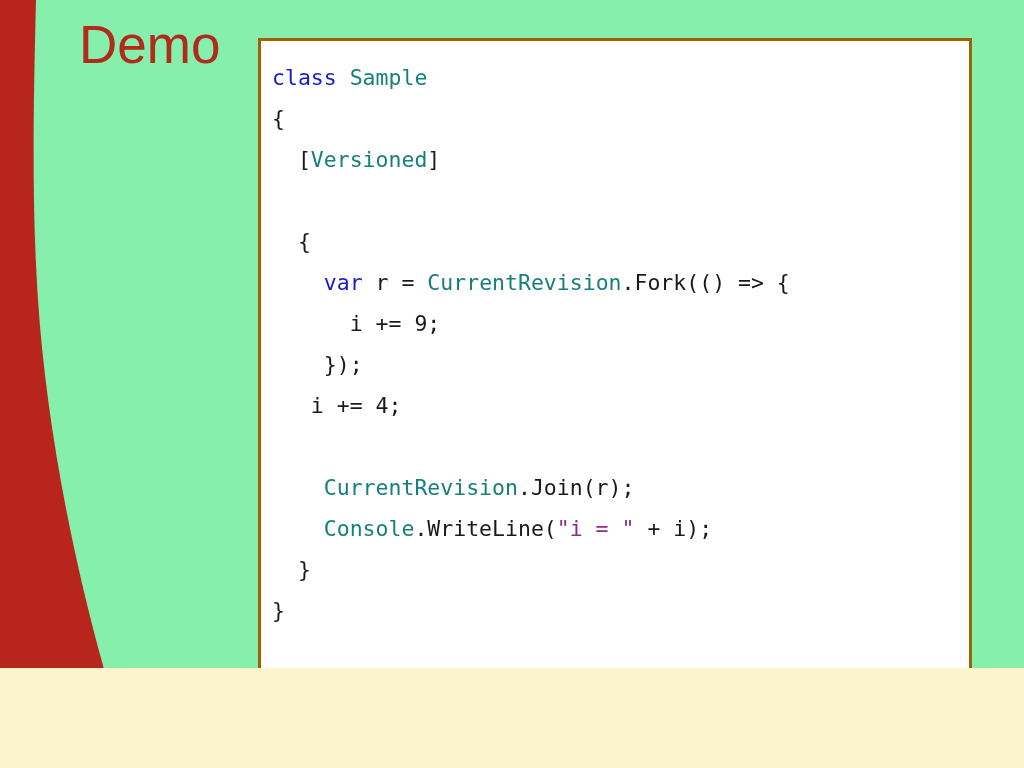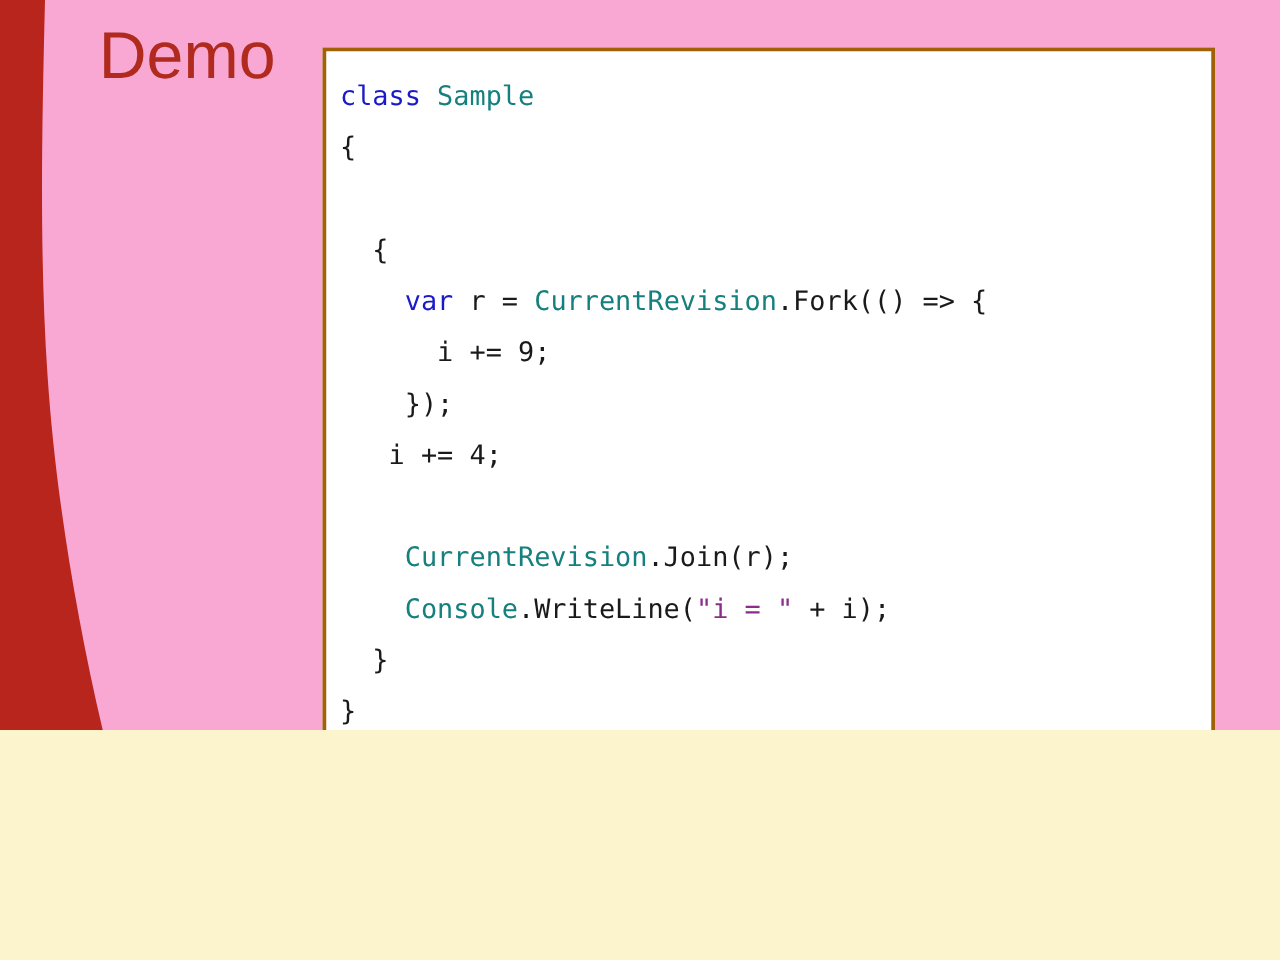--- a/index.html
+++ b/index.html
@@ -10,22 +10,22 @@
   body {
     width: 1024px;
     height: 768px;
     overflow: hidden;
     background: #FCF4CD;
     font-family: "Liberation Sans", sans-serif;
   }
   #slide {
     position: relative;
     width: 1024px;
-    height: 584px;
-    background: #f9a8d4;
+    height: 668px;
+    background: #86efac;
     overflow: hidden;
   }
   
   #left-decoration {
     position: absolute;
     left: 0;
     top: 0;
     width: 200px;
     height: 768px;
     pointer-events: none;
@@ -78,20 +78,21 @@
 
   <svg id="left-decoration" viewBox="0 0 200 768" preserveAspectRatio="none" aria-hidden="true">
     <path d="M 0,0 L 36,0 C 33,120 32,210 38,300 C 46,420 72,560 110,690 C 118,718 126,744 134,768 L 0,768 Z" fill="#B8251C"></path>
   </svg>
 
   <h1 id="slide-title">Demo</h1>
 
   <div id="code-panel">
     <pre id="code-block"><span class="code-line"><span class="tok-kw">class </span><span class="tok-type">Sample</span>
 </span><span class="code-line"><span class="tok-plain">{</span>
+</span><span class="code-line">  <span class="tok-plain">[</span><span class="tok-type">Versioned</span><span class="tok-plain">]</span>
 </span><span class="code-line">
 </span><span class="code-line">  <span class="tok-plain">{</span>
 </span><span class="code-line">    <span class="tok-kw">var</span><span class="tok-plain"> r = </span><span class="tok-type">CurrentRevision</span><span class="tok-plain">.Fork(() =&gt; {</span>
 </span><span class="code-line">      <span class="tok-plain">i += 9;</span>
 </span><span class="code-line">    <span class="tok-plain">});</span>
 </span><span class="code-line">   <span class="tok-plain">i += 4;</span>
 </span><span class="code-line">
 </span><span class="code-line">    <span class="tok-type">CurrentRevision</span><span class="tok-plain">.Join(r);</span>
 </span><span class="code-line">    <span class="tok-type">Console</span><span class="tok-plain">.WriteLine(</span><span class="tok-string">"i = "</span><span class="tok-plain"> + i);</span>
 </span><span class="code-line">  <span class="tok-plain">}</span>

